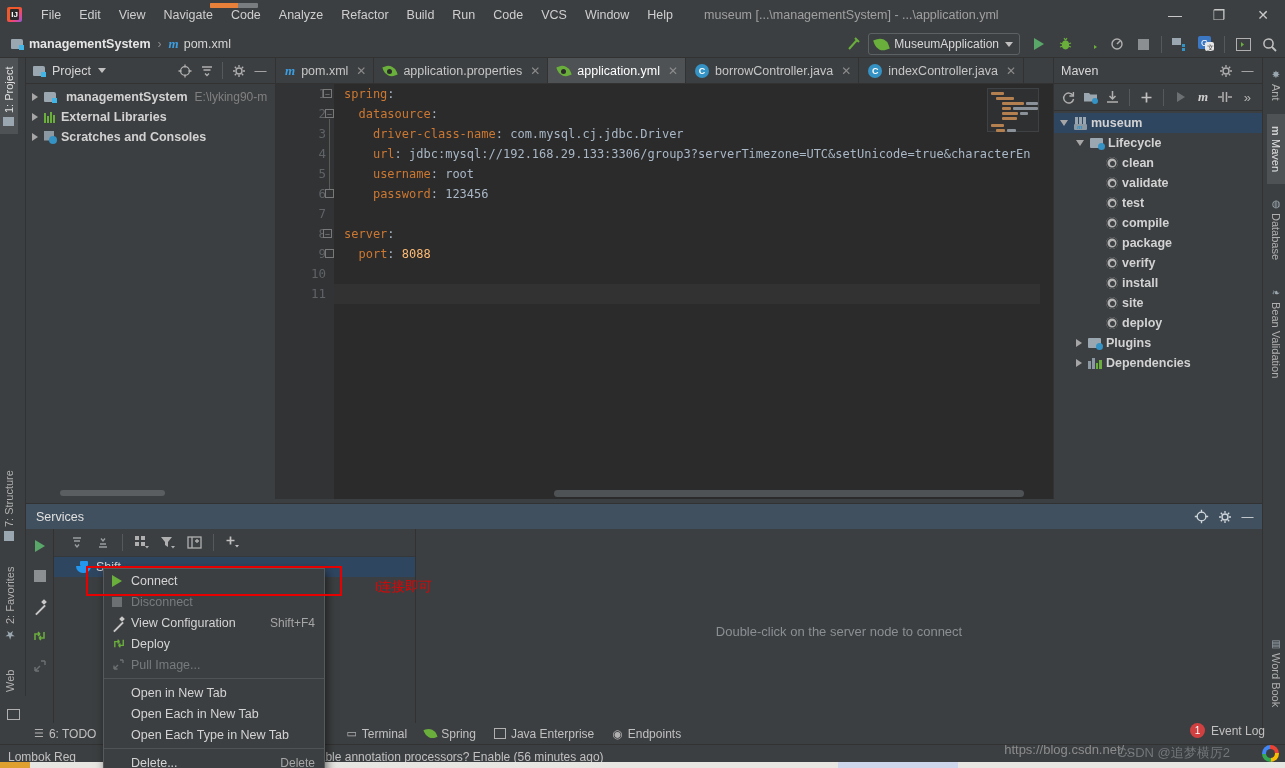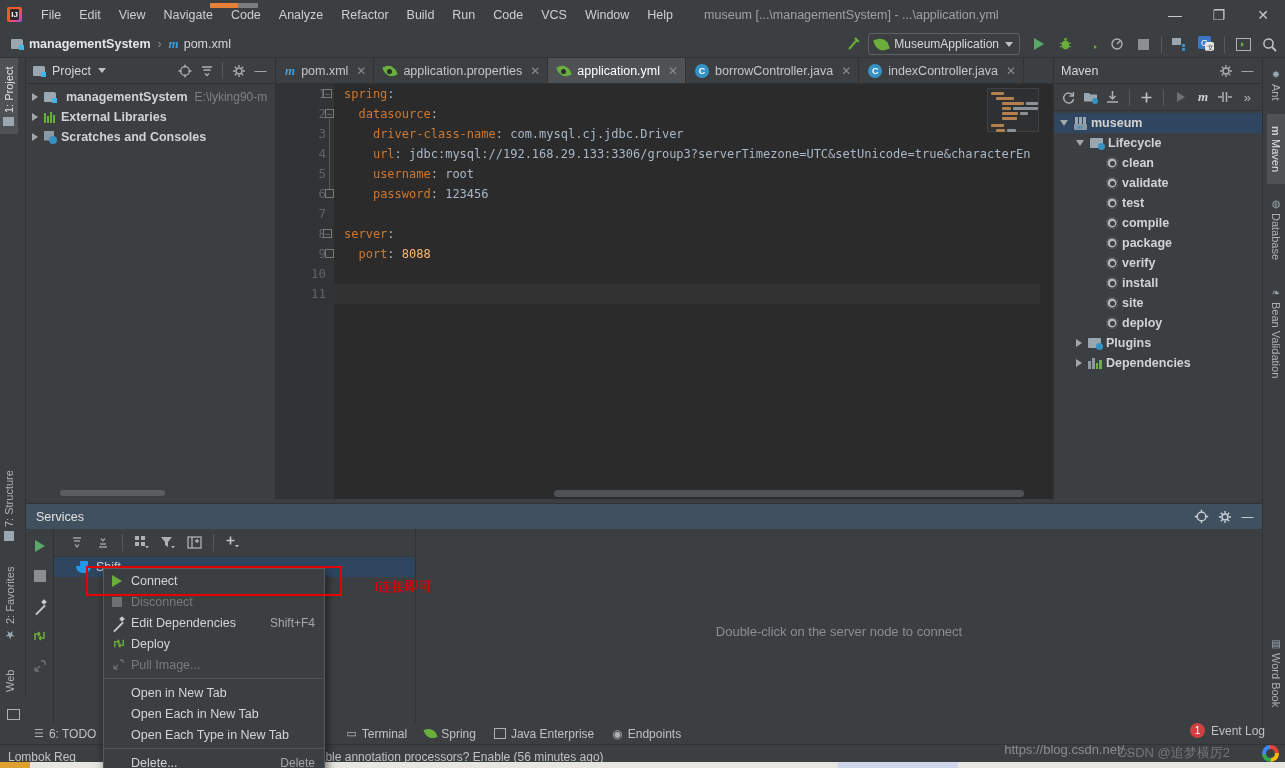--- a/index.html
+++ b/index.html
@@ -888,21 +888,21 @@
     <div class="ctx-item dis">
       <span class="ctx-ico">
           <span class="sq-stop"></span>
         </span>
       <span class="ctx-label">Disconnect</span>
     </div>
     <div class="ctx-item">
       <span class="ctx-ico">
           <span class="pencil"></span>
         </span>
-      <span class="ctx-label">Edit Dependencies</span>
+      <span class="ctx-label">View Configuration</span>
       <span class="ctx-key">Shift+F4</span>
     </div>
     <div class="ctx-item">
       <span class="ctx-ico">
         <svg width="15" height="15" viewBox="0 0 16 16">
             <path d="M3 12 V6 h5 M8 6 l-2-2 M8 6 l-2 2 M12 4 v6 h-5 M7 10 l2-2 M7 10 l2 2" stroke="#6aaf3c" stroke-width="1.5" fill="none"></path>
           </svg>
       </span>
       <span class="ctx-label">Deploy</span>
     </div>

